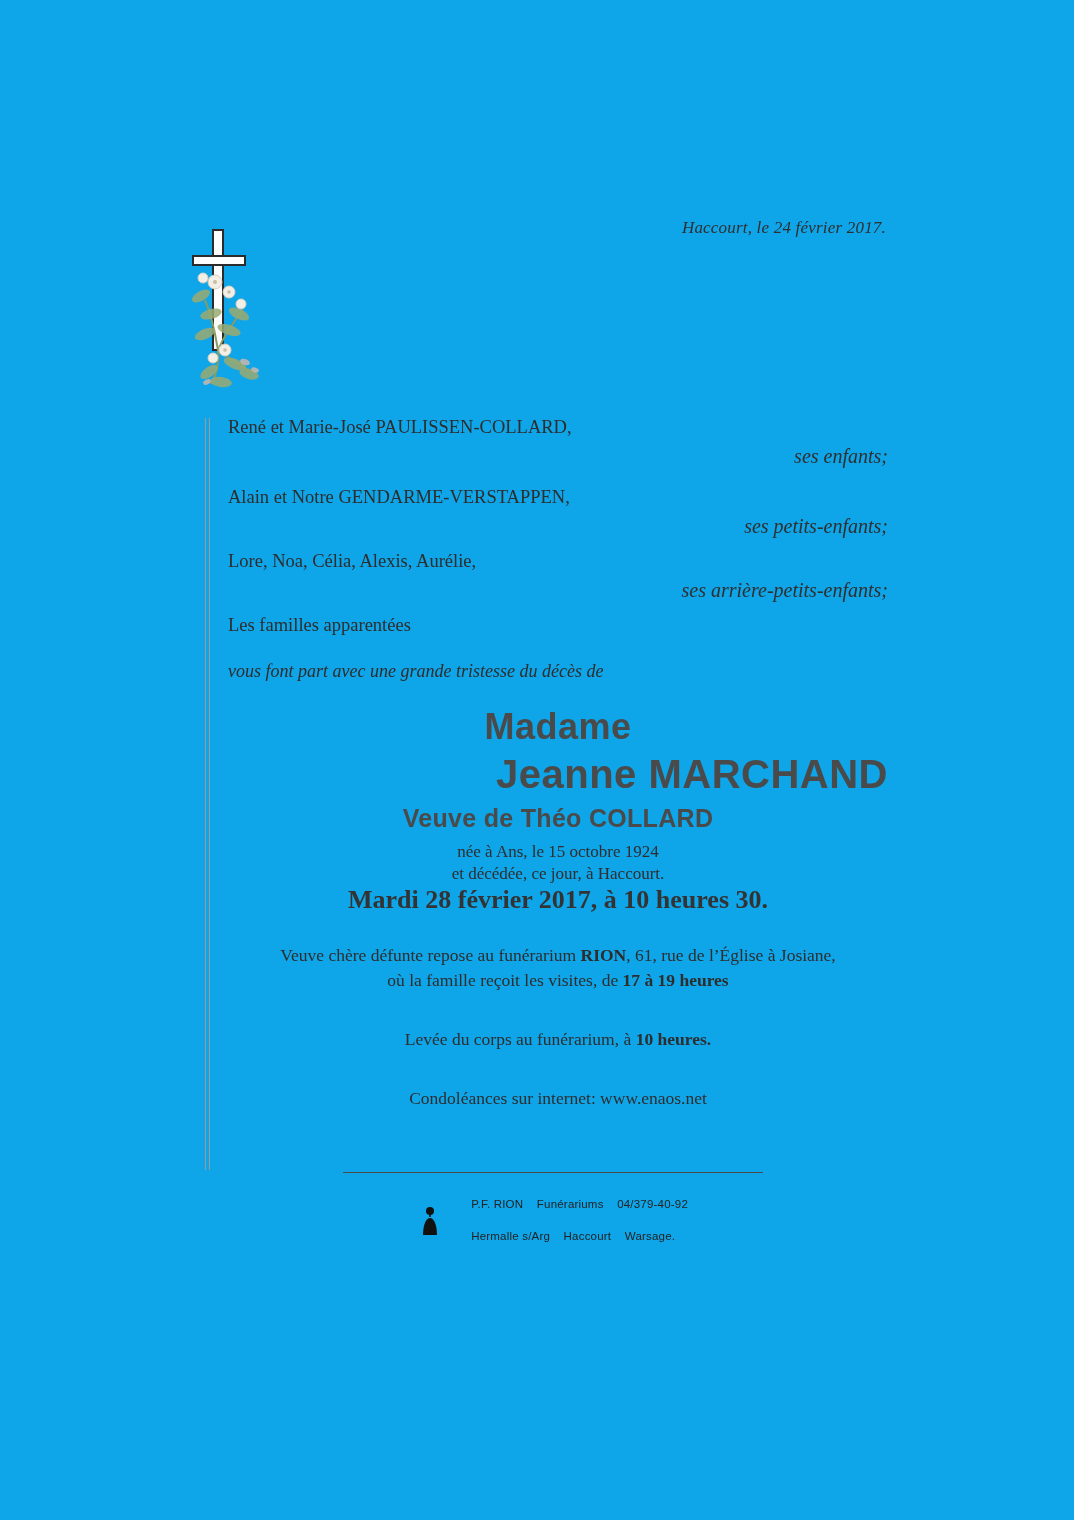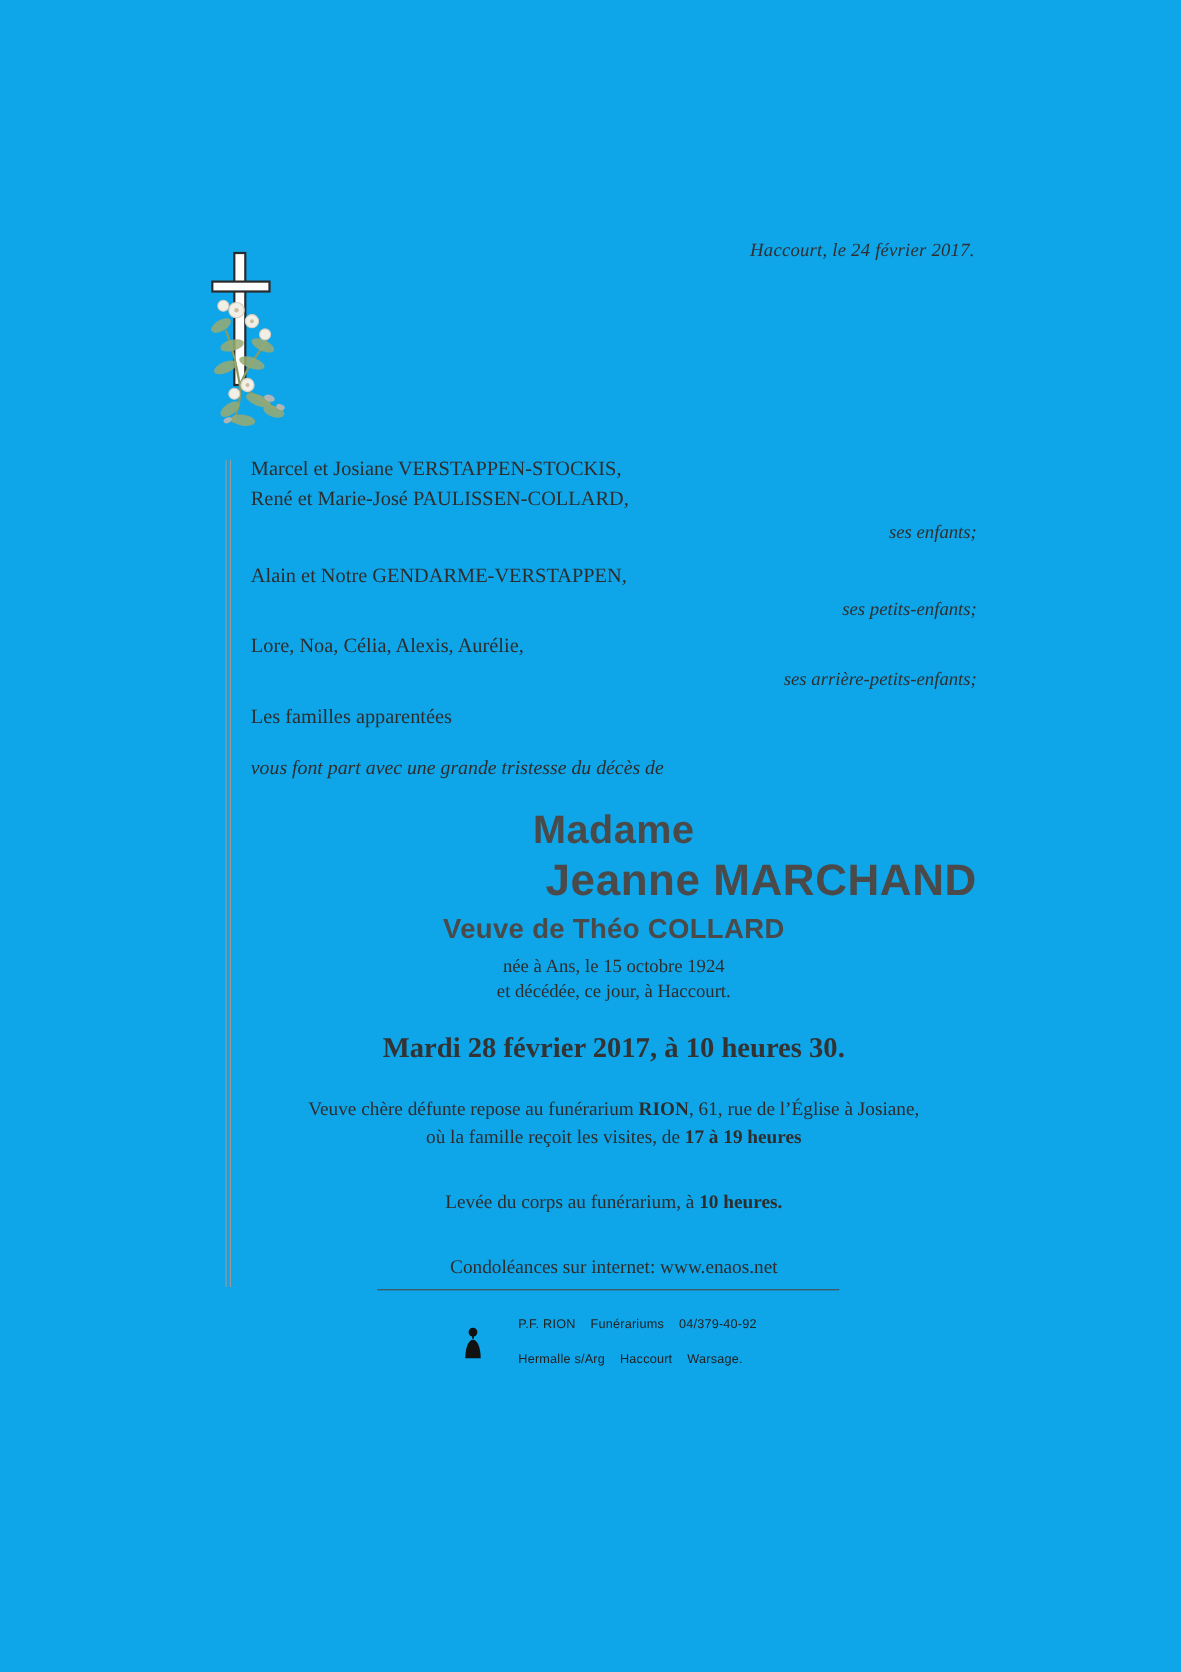--- a/index.html
+++ b/index.html
@@ -76,21 +76,21 @@
     color: #2d2d2d;
   }
   .fam-block .row {
     position: relative;
     min-height: 27px;
   }
   .fam-block .qual {
     display: block;
     text-align: right;
     font-style: italic;
-    font-size: 17px;
+    font-size: 20px;
     color: #2f2f2f;
     margin-top: 2px;
   }
   .gap-sm { height: 14px; }
   .gap-xs { height: 8px; }
 
   .announce {
     font-style: italic;
     font-size: 18px;
     margin-top: 22px;
@@ -138,21 +138,20 @@
     font-size: 18px;
     line-height: 26px;
     margin-top: 30px;
     color: #2d2d2d;
   }
   .ceremony-date {
     text-align: center;
     font-family: "Liberation Serif", serif;
     font-weight: bold;
     font-size: 26px;
-    margin-top: 26px;
     color: #333;
   }
 
   .funeral-home {
     text-align: center;
     font-size: 17.5px;
     line-height: 25px;
     margin-top: 28px;
     color: #2d2d2d;
   }
@@ -260,21 +259,20 @@
   </div>
 
   <div class="left-rule">
     <span class="a"></span>
       <span class="b"></span>
   </div>
 
   <div class="content">
 
     <div class="fam-block">
-      <div class="row">Marcel et Josiane VERSTAPPEN-STOCKIS,</div>
       <div class="row">René et Marie-José PAULISSEN-COLLARD,</div>
       <div class="qual">ses enfants;</div>
 
       <div class="gap-sm"></div>
 
       <div class="row">Alain et Notre GENDARME-VERSTAPPEN,</div>
       <div class="qual">ses petits-enfants;</div>
 
       <div class="gap-xs"></div>
 

